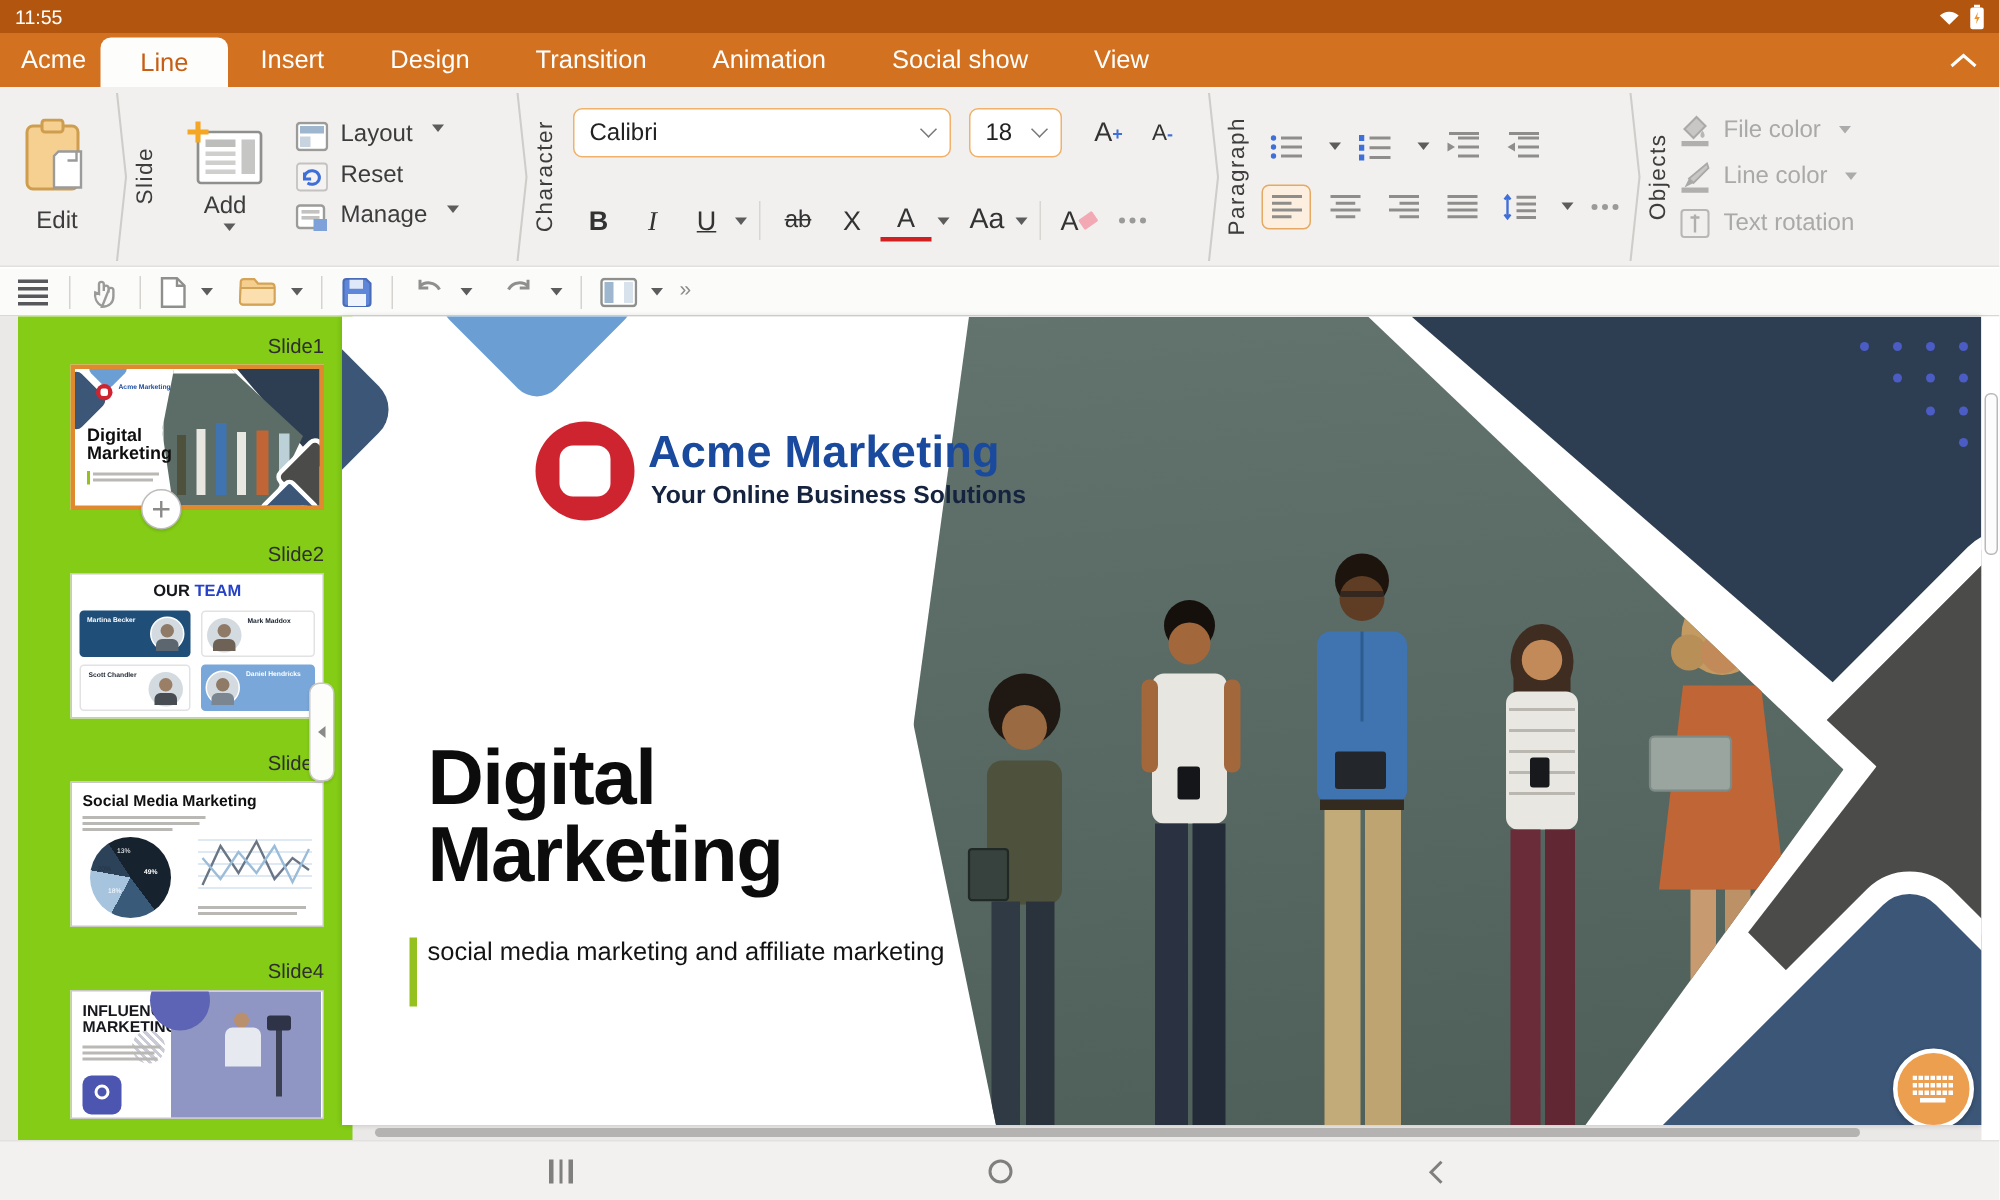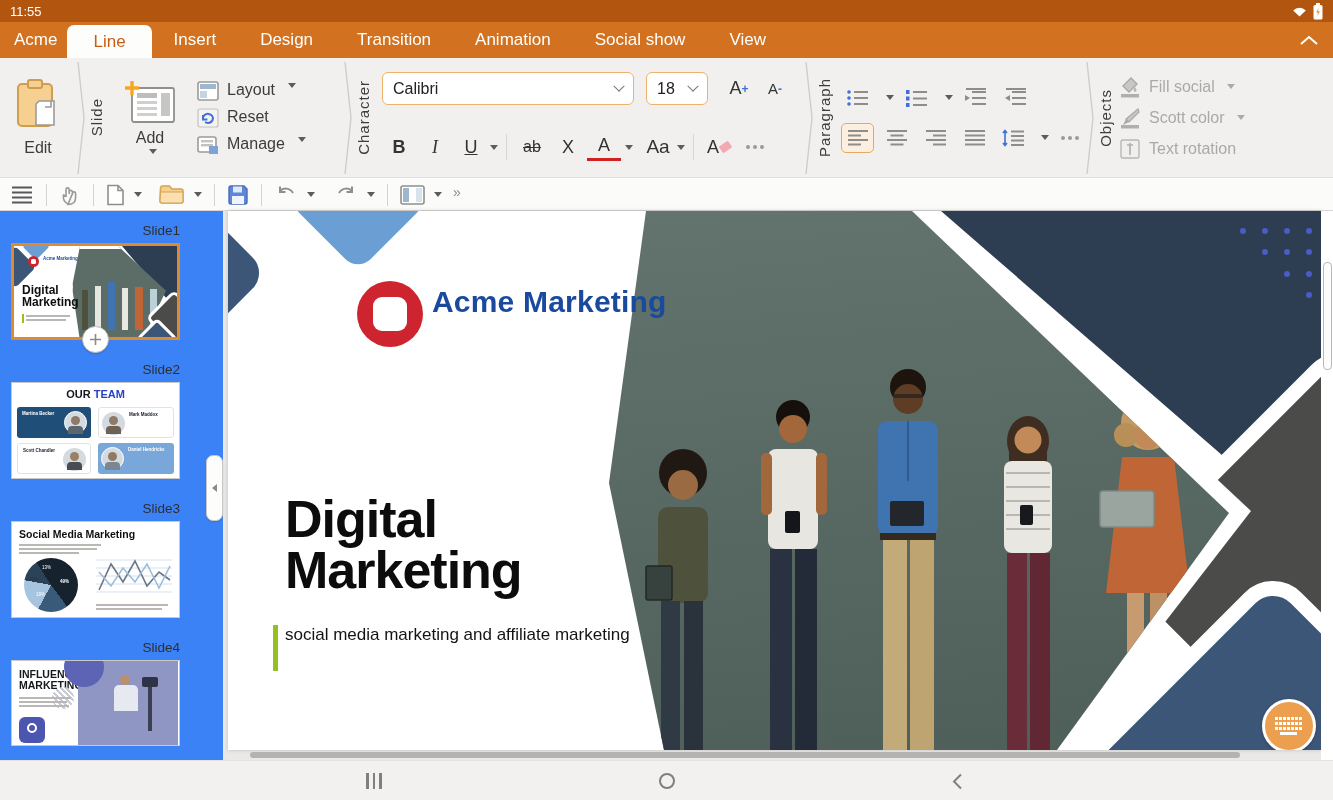--- a/index.html
+++ b/index.html
@@ -53,21 +53,21 @@
 
   
   .quick-toolbar { position:absolute; left:0; top:179px; width:1333px; height:32px; background:#fbfbfa;
     border-bottom:1px solid #d9d7d5; display:flex; align-items:center; padding:0 10px; gap:9px; }
   .qsep { width:1px; height:22px; background:#d5d3d0; margin:0 3px; }
   .qbtn { display:flex; align-items:center; gap:4px; }
   .more-glyph { color:#8d8d8b; font-size:14px; margin-left:2px; transform:translateY(-3px); }
 
   
   .main { position:absolute; left:0; top:211px; width:1333px; height:549px; background:#eae9e7; }
-  .slide-panel { position:absolute; left:0; top:0; width:223px; height:549px; background:#3b82f6; overflow:hidden; }
+  .slide-panel { position:absolute; left:12px; top:0; width:223px; height:549px; background:#84cc16; overflow:hidden;padding-left:24px; }
   .slide-label { width:180px; text-align:right; font-size:13.5px; color:#2e2e2e; margin:12px 0 5px 0; }
   .thumb { position:relative; margin-left:11px; width:169px; height:97px; background:#fff; border:1px solid #c9c8c6; overflow:hidden; }
   .thumb.selected { border:3px solid #e08a30; }
   .micro { font-size:10px; transform:scale(0.45); transform-origin:left top; white-space:nowrap; display:block; }
   .mline { position:absolute; height:2px; background:#b9b8b4; }
   .collapse-handle { position:absolute; left:206px; top:244px; width:17px; height:66px; background:#fdfdfc;
     border:1px solid #c9c7c5; border-radius:7px; display:flex; align-items:center; justify-content:center; box-shadow:0 1px 2px rgba(0,0,0,.12); }
 
   
   .canvas { position:absolute; left:228px; top:0; width:1093px; height:539px; background:#fff; overflow:hidden; box-shadow:0 0 4px rgba(0,0,0,.18); }
@@ -356,30 +356,30 @@
   </div>
 
 
   <div class="rgroup objlist-group">
     <div class="gray-item">
       <svg width="24" height="22" viewBox="0 0 24 22">
         <path d="M5 10 L13 2 L19 8 L11 16 Z" fill="#c9c7c5" stroke="#a9a9a7" stroke-width="1.4"></path>
         <path d="M17 11 q3 4 0 5 q-3 -1 0 -5" fill="#b9b7b5"></path>
         <rect x="3" y="18" width="18" height="3.5" fill="#b1afad"></rect>
       </svg>
-      <span>Fill social</span>
+      <span>File color</span>
       <span class="caret gray"></span>
     </div>
     <div class="gray-item">
       <svg width="24" height="22" viewBox="0 0 24 22">
         <path d="M20 2 L8 12 l3 3 L21 5 Z" fill="#c9c7c5" stroke="#a9a9a7" stroke-width="1.2"></path>
         <path d="M8 12 l-3 6 l6 -3 z" fill="#a9a9a7"></path>
         <rect x="3" y="18" width="18" height="3.5" fill="#b1afad"></rect>
       </svg>
-      <span>Scott color</span>
+      <span>Line color</span>
       <span class="caret gray"></span>
     </div>
     <div class="gray-item">
       <svg width="24" height="22" viewBox="0 0 24 22">
         <rect x="3" y="2" width="18" height="18" rx="2" fill="#f0efee" stroke="#b9b7b5" stroke-width="1.4"></rect>
         <path d="M12 5 v12 M9 7 h6" stroke="#b1afad" stroke-width="1.6"></path>
       </svg>
       <span>Text rotation</span>
     </div>
   </div>
@@ -646,20 +646,21 @@
       </svg>
     </div>
 
     <div class="diamond navy-left"></div>
     <div class="diamond blue-top"></div>
 
     <div class="logo-circle">
         <div class="logo-square"></div>
       </div>
     <div class="logo-title">Acme Marketing</div>
+    <div class="logo-sub">Your Online Business Solutions</div>
 
     <div class="slide-title">
       <div>Digital</div>
       <div>Marketing</div>
     </div>
     <div class="green-bar"></div>
     <div class="slide-body">
       <div>social media marketing and affiliate marketing</div>
     </div>
 

